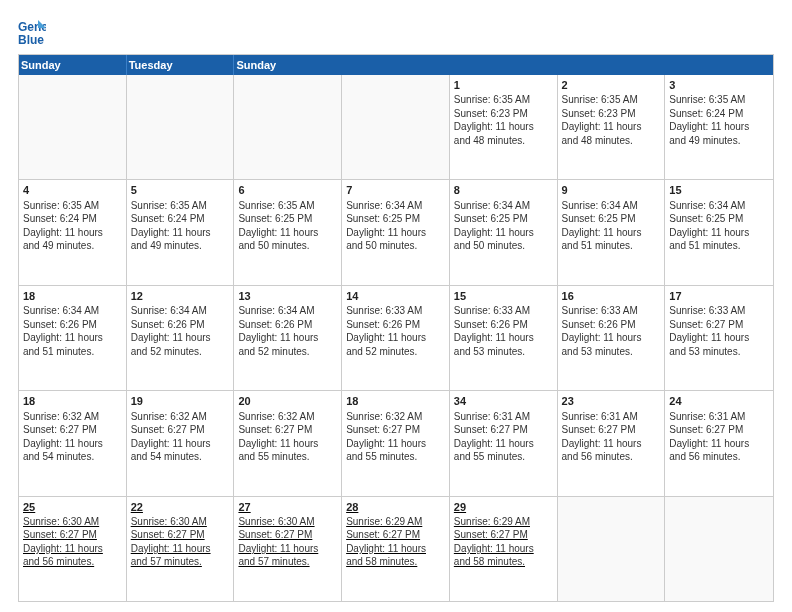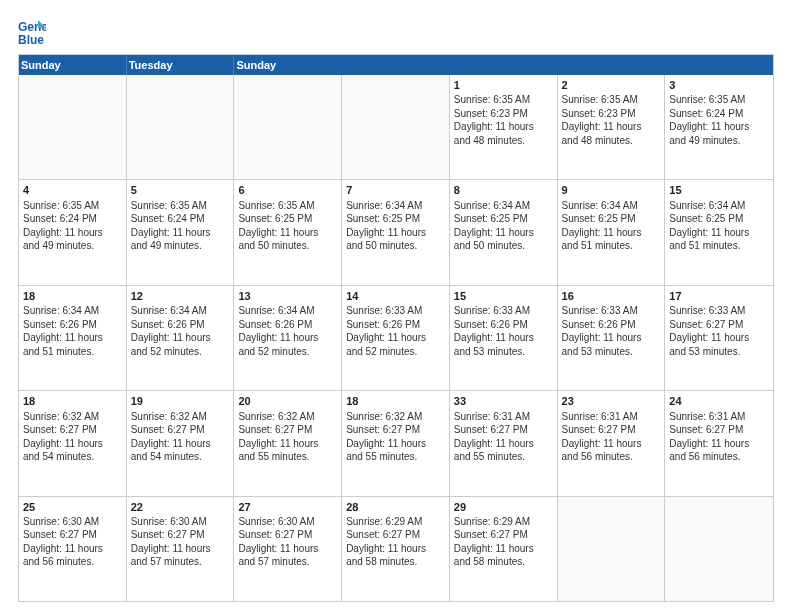--- a/index.html
+++ b/index.html
@@ -68,21 +68,21 @@
       flex: 1;
       display: flex;
       flex-direction: column;
     }
     .cal-row {
       display: grid;
       grid-template-columns: repeat(7, 1fr);
       flex: 1;
       border-bottom: 1px solid #ccc;
     }
-    .cal-row:last-child { border-bottom: none; }
+    .cal-row:last-child { border-bottom: none; text-decoration: underline; }
     .cal-cell {
       border-right: 1px solid #ccc;
       padding: 3px 4px;
       font-size: 9.5px;
       color: #333;
       line-height: 1.3;
       vertical-align: top;
       background: #fff;
     }
     .cal-cell:last-child { border-right: none; }
@@ -281,21 +281,21 @@
 and 55 minutes.</div>
           </div>
           <div class="cal-cell">
             <span class="day-num">18</span>
             <div class="day-info" style="white-space: pre-line;">Sunrise: 6:32 AM
 Sunset: 6:27 PM
 Daylight: 11 hours
 and 55 minutes.</div>
           </div>
           <div class="cal-cell">
-            <span class="day-num">33</span>
+            <span class="day-num">34</span>
             <div class="day-info" style="white-space: pre-line;">Sunrise: 6:31 AM
 Sunset: 6:27 PM
 Daylight: 11 hours
 and 55 minutes.</div>
           </div>
           <div class="cal-cell">
             <span class="day-num">23</span>
             <div class="day-info" style="white-space: pre-line;">Sunrise: 6:31 AM
 Sunset: 6:27 PM
 Daylight: 11 hours

